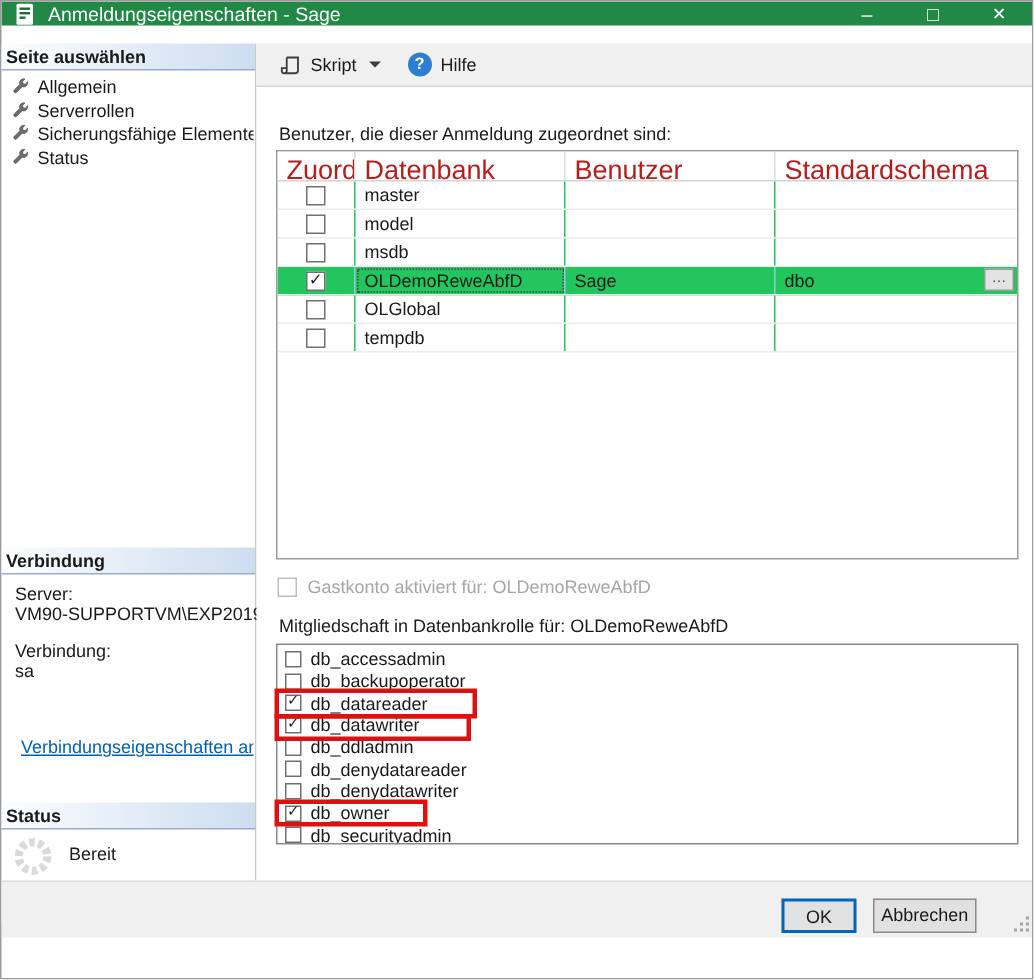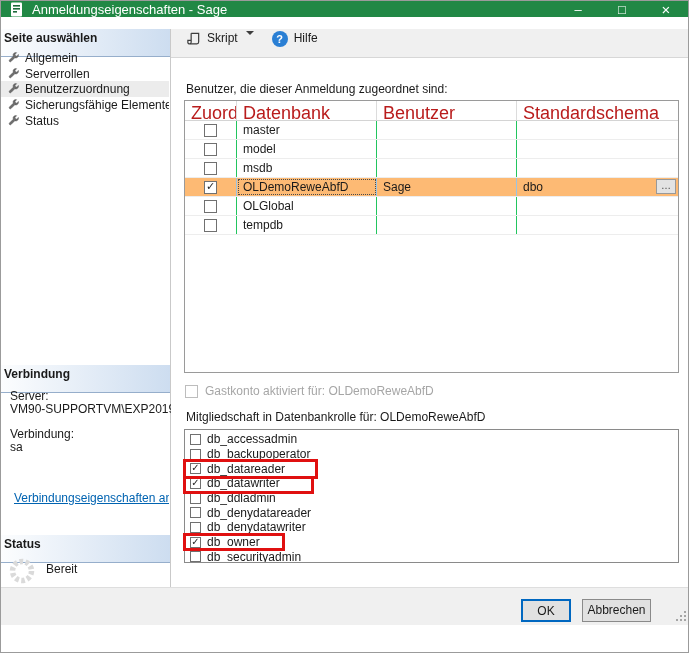--- a/index.html
+++ b/index.html
@@ -9,55 +9,55 @@
 
   
   .titlebar { position:absolute; left:0; top:0; right:0; height:16px; background:#218845; display:flex; align-items:center; }
   .title-icon { margin-left:9px; width:13px; height:15px; flex:0 0 auto; }
   .title-text { color:#fff; font-size:13px; margin-left:9px; flex:1 1 auto; white-space:nowrap; overflow:hidden; }
   .win-btn { width:44px; height:28px; display:flex; align-items:center; justify-content:center; color:#fff; font-size:13px; cursor:default; }
   .win-btn.close { font-size:15px; }
 
   
   .sidebar { position:absolute; left:0; top:28px; width:170px; height:587px; background:#fff; border-right:1px solid #c9c9c9; }
-  .sec-head { position:absolute; left:0; right:0; height:28px; padding:2px 3px 0 3px; font-size:12px; font-weight:bold;
+  .sec-head { position:absolute; left:0; right:0; height:18px; padding:2px 3px 0 3px; font-size:12px; font-weight:bold;
               background:linear-gradient(90deg,#fcfdfe 0%,#cdddf0 100%); border-bottom:1px solid #96aecb; white-space:nowrap; overflow:hidden; }
   .nav { position:absolute; left:0; top:21px; right:1px; }
   .nav-item { display:flex; align-items:center; height:15.7px; padding-left:7px; font-size:12px; white-space:nowrap; overflow:hidden; cursor:default; }
   .nav-item.selected { background:#ececec; }
   .nav-item .icn { width:12px; height:12px; margin-right:5px; flex:0 0 auto; }
   .conn-block { position:absolute; left:0; right:1px; top:354px; font-size:12px; }
   .conn-label { position:absolute; left:9px; white-space:nowrap; }
   .conn-link-row { position:absolute; left:8px; top:108px; display:flex; align-items:center; width:160px; overflow:hidden; }
   .conn-link { margin-left:5px; color:#0063b1; text-decoration:underline; font-size:12px; white-space:nowrap; cursor:pointer; }
   .status-block { position:absolute; left:0; right:1px; top:524px; }
   .spinner { position:absolute; left:7px; top:4px; }
   .status-text { position:absolute; left:45px; top:9px; font-size:12px; }
 
   
   .content { position:absolute; left:170px; top:28px; width:518px; height:587px; background:#fff; }
   .toolbar { position:absolute; left:0; top:0; right:0; height:29px; background:#f0f0f0; border-bottom:1px solid #d7d7d7; display:flex; align-items:center; padding-left:11px; }
-  .tool-btn { display:flex; height:24px; padding:0 4px; font-size:12px; cursor:default; }
+  .tool-btn { display:flex; align-items:center; height:24px; padding:0 4px; font-size:12px; cursor:default; }
   .tool-btn .lbl { margin-left:6px; }
   .caret { width:0; height:0; border-left:4px solid transparent; border-right:4px solid transparent; border-top:4px solid #3d3d3d; margin-left:8px; }
   .help-circ { width:16px; height:16px; border-radius:50%; background:#2a7fd4; color:#fff; font-size:11px; font-weight:bold; display:flex; align-items:center; justify-content:center; }
 
   .lbl-static { position:absolute; font-size:12px; white-space:nowrap; }
 
   
   .utable { position:absolute; left:13px; top:71px; width:495px; height:273px; border:1px solid #9a9a9a; background:#fff; overflow:hidden; }
   .thead, .trow { display:grid; grid-template-columns:52px 140px 140px 1fr; }
   .thead { height:20px; border-bottom:1px solid #d4d4d4; background:#fff; }
   .th { font-size:18px; color:#b91c1c; padding:2px 0 0 6px; border-right:1px solid #dcdcdc; white-space:nowrap; overflow:hidden; }
   .th:last-child { border-right:none; }
   .trow { height:19px; border-bottom:1px solid #ededed; }
   .tcell { font-size:12px; padding:2px 0 0 6px; border-right:1px solid #22c55e; white-space:nowrap; overflow:hidden; position:relative; }
   .tcell:last-child { border-right:none; }
   .ccell { display:flex; align-items:center; justify-content:center; padding:0; }
-  .trow.selected { background:#fdba74; }
+  .trow.selected { background:#22c55e; }
   .trow.selected .tcell { border-right-color:#9cc4e2; border-bottom-color:#9cc4e2; }
   .tcell.focus { outline:1px dotted #4a4a4a; outline-offset:-2px; }
   .browse-btn { position:absolute; right:2px; top:1px; width:20px; height:15px; background:#e3e3e3; border:1px solid #999; font-size:10px; line-height:12px; text-align:center; color:#444; cursor:default; }
 
   
   .cb { width:13px; height:13px; background:#fff; border:1px solid #707070; position:relative; display:inline-block; flex:0 0 auto; }
   .cb.small { width:11px; height:11px; }
   .cb.disabled { border-color:#bdbdbd; }
   .cb.checked::after { content:"✓"; position:absolute; left:0; top:-2px; width:100%; text-align:center; font-size:11px; font-weight:bold; color:#1f1f1f; }
   .cb.small.checked::after { font-size:10px; top:-2px; }
@@ -108,26 +108,20 @@
         <svg class="icn" viewBox="0 0 16 16">
             <path fill="#6e6e6e" stroke="#4a4a4a" stroke-width="0.6" d="M13.8 3.2a3.6 3.6 0 0 1-4.7 4.5L4 12.8a1.5 1.5 0 0 1-2.1-2.1l5.1-5.1a3.6 3.6 0 0 1 4.5-4.7L9.4 3l.5 2.1 2.1.5z"></path>
           </svg>
         <span>Allgemein</span>
       </div>
       <div class="nav-item">
         <svg class="icn" viewBox="0 0 16 16">
             <path fill="#6e6e6e" stroke="#4a4a4a" stroke-width="0.6" d="M13.8 3.2a3.6 3.6 0 0 1-4.7 4.5L4 12.8a1.5 1.5 0 0 1-2.1-2.1l5.1-5.1a3.6 3.6 0 0 1 4.5-4.7L9.4 3l.5 2.1 2.1.5z"></path>
           </svg>
         <span>Serverrollen</span>
-      </div>
-      <div class="nav-item selected">
-        <svg class="icn" viewBox="0 0 16 16">
-            <path fill="#6e6e6e" stroke="#4a4a4a" stroke-width="0.6" d="M13.8 3.2a3.6 3.6 0 0 1-4.7 4.5L4 12.8a1.5 1.5 0 0 1-2.1-2.1l5.1-5.1a3.6 3.6 0 0 1 4.5-4.7L9.4 3l.5 2.1 2.1.5z"></path>
-          </svg>
-        <span>Benutzerzuordnung</span>
       </div>
       <div class="nav-item">
         <svg class="icn" viewBox="0 0 16 16">
             <path fill="#6e6e6e" stroke="#4a4a4a" stroke-width="0.6" d="M13.8 3.2a3.6 3.6 0 0 1-4.7 4.5L4 12.8a1.5 1.5 0 0 1-2.1-2.1l5.1-5.1a3.6 3.6 0 0 1 4.5-4.7L9.4 3l.5 2.1 2.1.5z"></path>
           </svg>
         <span>Sicherungsfähige Elemente</span>
       </div>
       <div class="nav-item">
         <svg class="icn" viewBox="0 0 16 16">
             <path fill="#6e6e6e" stroke="#4a4a4a" stroke-width="0.6" d="M13.8 3.2a3.6 3.6 0 0 1-4.7 4.5L4 12.8a1.5 1.5 0 0 1-2.1-2.1l5.1-5.1a3.6 3.6 0 0 1 4.5-4.7L9.4 3l.5 2.1 2.1.5z"></path>

